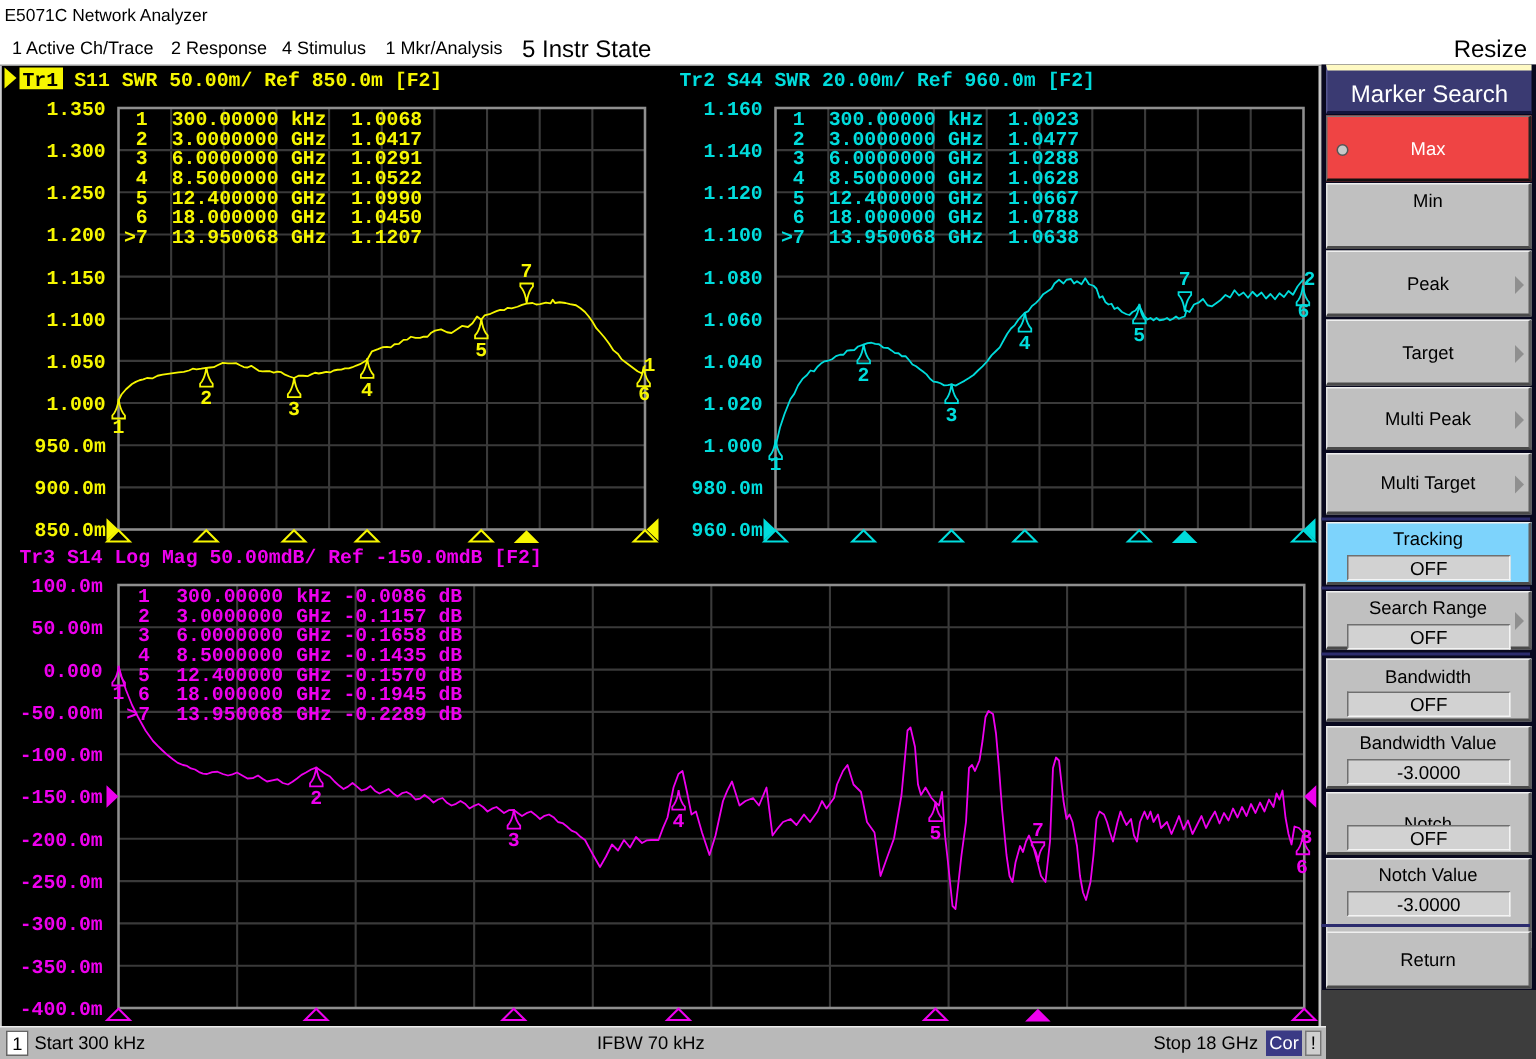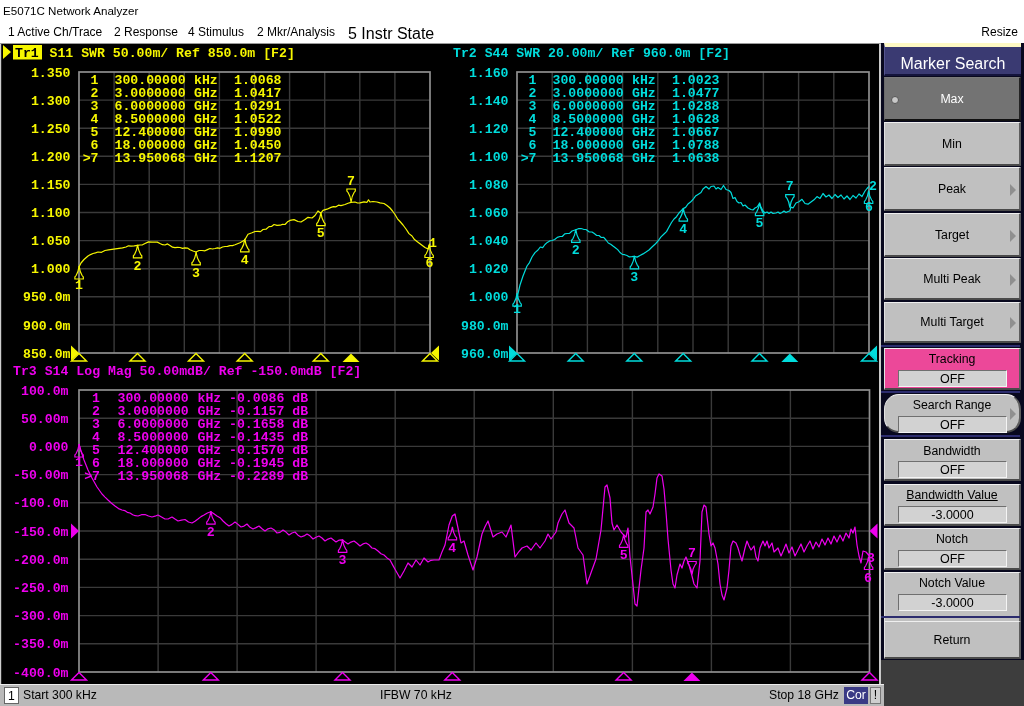--- a/index.html
+++ b/index.html
@@ -3,23 +3,23 @@
 *{margin:0;padding:0;box-sizing:border-box}
 body{width:1024px;height:706px;position:relative;background:#000;font-family:"Liberation Sans",sans-serif;overflow:hidden}
 .sb{position:absolute;left:3px;width:137px;text-align:center;font-size:12.3px}
 </style></head>
 <body>
 <div style="position:absolute;left:0;top:0;width:1024px;height:44px;background:#ffffff;border-bottom:1px solid #9a9a9a">
   <div style="position:absolute;left:3px;top:4px;font-size:11.6px;color:#000">E5071C Network Analyzer</div>
   <div style="position:absolute;left:8px;top:25px;font-size:12px;color:#000">1 Active Ch/Trace</div>
   <div style="position:absolute;left:114px;top:25px;font-size:12px;color:#000">2 Response</div>
   <div style="position:absolute;left:188px;top:25px;font-size:12px;color:#000">4 Stimulus</div>
-  <div style="position:absolute;left:257px;top:25px;font-size:12px;color:#000">2 Mkr/Analysis</div>
+  <div style="position:absolute;left:257px;top:25px;font-size:12px;color:#000">1 Mkr/Analysis</div>
   <div style="position:absolute;left:348px;top:25px;font-size:16px;color:#000">5 Instr State</div>
-  <div style="position:absolute;right:6px;top:25px;font-size:12px;color:#000">Resize</div>
+  <div style="position:absolute;right:6px;top:25px;font-size:16px;color:#000">Resize</div>
 </div>
 <svg width="1024" height="706" viewBox="0 0 1024 706" xmlns="http://www.w3.org/2000/svg" style="position:absolute;left:0;top:0" font-family="Liberation Mono, monospace" font-size="13.2px" font-weight="bold">
 <rect x="0" y="44" width="881" height="640" fill="#000000"></rect>
 <rect x="0" y="44" width="1.2" height="640" fill="#cfcfcf"></rect>
 <rect x="879" y="44" width="2.2" height="640" fill="#c9c9c9"></rect>
 <line x1="114.1" y1="72" x2="114.1" y2="353" stroke="#3a3a3a" stroke-width="1.4"></line>
 <line x1="79" y1="100.1" x2="430" y2="100.1" stroke="#3a3a3a" stroke-width="1.4"></line>
 <line x1="149.2" y1="72" x2="149.2" y2="353" stroke="#3a3a3a" stroke-width="1.4"></line>
 <line x1="79" y1="128.2" x2="430" y2="128.2" stroke="#3a3a3a" stroke-width="1.4"></line>
 <line x1="184.3" y1="72" x2="184.3" y2="353" stroke="#3a3a3a" stroke-width="1.4"></line>
@@ -271,76 +271,76 @@
 <path d="M335.0,680.0 L342.5,672.5 L350.0,680.0 Z" fill="none" stroke="#ee00ee" stroke-width="1.4"></path>
 <path d="M444.8,680.0 L452.3,672.5 L459.8,680.0 Z" fill="none" stroke="#ee00ee" stroke-width="1.4"></path>
 <path d="M616.1,680.0 L623.6,672.5 L631.1,680.0 Z" fill="none" stroke="#ee00ee" stroke-width="1.4"></path>
 <path d="M862.0,680.0 L869.5,672.5 L877.0,680.0 Z" fill="none" stroke="#ee00ee" stroke-width="1.4"></path>
 <path d="M683.4,681.0 L691.9,672.5 L700.4,681.0 Z" fill="#ee00ee"></path>
 <path d="M71.0,523.5 L79.0,531.0 L71.0,538.5 Z" fill="#ee00ee"></path>
 <path d="M877.5,523.5 L869.5,531.0 L877.5,538.5 Z" fill="#ee00ee"></path>
 </svg>
 <div style="position:absolute;left:881px;top:43px;width:143px;height:663px;background:#08081e">
 <div style="position:absolute;left:3px;top:0px;width:137px;height:33px;background:#3a3a72;color:#fff;text-align:center;line-height:33px;border-top:4px solid #fef9c3;border-left:1px solid #55558f;border-bottom:2px solid #14143c">Marker Search</div>
-<div class="sb" style="top:34px;height:44px;background:#737373;color:#fff;border-top:1px solid #7a7a7a;border-left:1px solid #6a6a6a;border-bottom:2px solid #101010;border-right:2px solid #222;">
+<div class="sb" style="top:34px;height:44px;background:#ef4444;color:#fff;border-top:1px solid #7a7a7a;border-left:1px solid #6a6a6a;border-bottom:2px solid #101010;border-right:2px solid #222;">
       <span style="position:absolute;left:6px;top:18px;width:8px;height:8px;border-radius:50%;background:#c8c8c8;border:1px solid #555"></span>
       <div style="padding-top:14px">Max</div>
     </div>
 <div class="sb" style="top:79px;height:44px;background:#c0c0c0;color:#000;border-top:1px solid #efefef;border-left:1px solid #e2e2e2;border-bottom:2px solid #4a4a4a;border-right:2px solid #5d5d5d;">
-      <div style="padding-top:14px">Min</div>
+      <div style="padding-top:4px">Min</div>
     </div>
 <div class="sb" style="top:124px;height:44px;background:#c0c0c0;color:#000;border-top:1px solid #efefef;border-left:1px solid #e2e2e2;border-bottom:2px solid #4a4a4a;border-right:2px solid #5d5d5d;">
       <div style="padding-top:14px">Peak</div>
       <span style="position:absolute;right:3px;top:16px;width:0;height:0;border-left:6px solid #8f8f8f;border-top:6px solid transparent;border-bottom:6px solid transparent"></span>
     </div>
 <div class="sb" style="top:215px;height:42px;background:#c0c0c0;color:#000;border-top:1px solid #efefef;border-left:1px solid #e2e2e2;border-bottom:2px solid #4a4a4a;border-right:2px solid #5d5d5d;">
       <div style="padding-top:13px">Multi Peak</div>
       <span style="position:absolute;right:3px;top:15px;width:0;height:0;border-left:6px solid #8f8f8f;border-top:6px solid transparent;border-bottom:6px solid transparent"></span>
     </div>
 <div class="sb" style="top:170px;height:44px;background:#c0c0c0;color:#000;border-top:1px solid #efefef;border-left:1px solid #e2e2e2;border-bottom:2px solid #4a4a4a;border-right:2px solid #5d5d5d;">
       <div style="padding-top:14px">Target</div>
       <span style="position:absolute;right:3px;top:16px;width:0;height:0;border-left:6px solid #8f8f8f;border-top:6px solid transparent;border-bottom:6px solid transparent"></span>
     </div>
 <div class="sb" style="top:259px;height:41px;background:#c0c0c0;color:#000;border-top:1px solid #efefef;border-left:1px solid #e2e2e2;border-bottom:2px solid #4a4a4a;border-right:2px solid #5d5d5d;">
       <div style="padding-top:12px">Multi Target</div>
       <span style="position:absolute;right:3px;top:14px;width:0;height:0;border-left:6px solid #8f8f8f;border-top:6px solid transparent;border-bottom:6px solid transparent"></span>
     </div>
 <div style="position:absolute;left:0;top:302px;width:139px;height:2px;background:#2c2c6e"></div>
-<div class="sb" style="top:305px;height:42px;background:#ec4899;color:#000;border-top:1px solid #efefef;border-left:1px solid #e2e2e2;border-bottom:2px solid #4a4a4a;border-right:2px solid #5d5d5d;">
+<div class="sb" style="top:305px;height:42px;background:#7dd3fc;color:#000;border-top:1px solid #efefef;border-left:1px solid #e2e2e2;border-bottom:2px solid #4a4a4a;border-right:2px solid #5d5d5d;">
       <div style="padding-top:3px">Tracking</div>
       <div style="position:absolute;left:13px;top:21px;width:109px;height:17px;background:#d2d2d2;border-top:1px solid #6f6f6f;border-left:1px solid #6f6f6f;border-bottom:1px solid #f4f4f4;border-right:1px solid #f4f4f4;font-size:12.5px;line-height:17px">OFF</div>
     </div>
 <div style="position:absolute;left:0;top:348px;width:139px;height:2px;background:#2c2c6e"></div>
-<div class="sb" style="top:351px;height:39px;background:#c0c0c0;color:#000;border-top:1px solid #efefef;border-left:1px solid #e2e2e2;border-bottom:2px solid #4a4a4a;border-right:2px solid #5d5d5d;border-radius:15px;">
+<div class="sb" style="top:351px;height:39px;background:#c0c0c0;color:#000;border-top:1px solid #efefef;border-left:1px solid #e2e2e2;border-bottom:2px solid #4a4a4a;border-right:2px solid #5d5d5d;">
       <div style="padding-top:3px">Search Range</div>
       <div style="position:absolute;left:13px;top:21px;width:109px;height:17px;background:#d2d2d2;border-top:1px solid #6f6f6f;border-left:1px solid #6f6f6f;border-bottom:1px solid #f4f4f4;border-right:1px solid #f4f4f4;font-size:12.5px;line-height:17px">OFF</div>
       <span style="position:absolute;right:3px;top:13px;width:0;height:0;border-left:6px solid #8f8f8f;border-top:6px solid transparent;border-bottom:6px solid transparent"></span>
     </div>
 <div style="position:absolute;left:0;top:392px;width:139px;height:2px;background:#2c2c6e"></div>
 <div class="sb" style="top:396px;height:42px;background:#c0c0c0;color:#000;border-top:1px solid #efefef;border-left:1px solid #e2e2e2;border-bottom:2px solid #4a4a4a;border-right:2px solid #5d5d5d;">
       <div style="padding-top:4px">Bandwidth</div>
       <div style="position:absolute;left:13px;top:21px;width:109px;height:17px;background:#d2d2d2;border-top:1px solid #6f6f6f;border-left:1px solid #6f6f6f;border-bottom:1px solid #f4f4f4;border-right:1px solid #f4f4f4;font-size:12.5px;line-height:17px">OFF</div>
     </div>
-<div class="sb" style="top:441px;height:42px;background:#c0c0c0;color:#000;border-top:1px solid #efefef;border-left:1px solid #e2e2e2;border-bottom:2px solid #4a4a4a;border-right:2px solid #5d5d5d;text-decoration:underline;">
+<div class="sb" style="top:441px;height:42px;background:#c0c0c0;color:#000;border-top:1px solid #efefef;border-left:1px solid #e2e2e2;border-bottom:2px solid #4a4a4a;border-right:2px solid #5d5d5d;">
       <div style="padding-top:3px">Bandwidth Value</div>
       <div style="position:absolute;left:13px;top:21px;width:109px;height:17px;background:#d2d2d2;border-top:1px solid #6f6f6f;border-left:1px solid #6f6f6f;border-bottom:1px solid #f4f4f4;border-right:1px solid #f4f4f4;font-size:12.5px;line-height:17px">-3.0000</div>
     </div>
 <div class="sb" style="top:485px;height:42px;background:#c0c0c0;color:#000;border-top:1px solid #efefef;border-left:1px solid #e2e2e2;border-bottom:2px solid #4a4a4a;border-right:2px solid #5d5d5d;">
-      <div style="padding-top:3px">Notch</div>
+      <div style="padding-top:13px">Notch</div>
       <div style="position:absolute;left:13px;top:21px;width:109px;height:17px;background:#d2d2d2;border-top:1px solid #6f6f6f;border-left:1px solid #6f6f6f;border-bottom:1px solid #f4f4f4;border-right:1px solid #f4f4f4;font-size:12.5px;line-height:17px">OFF</div>
     </div>
 <div class="sb" style="top:529px;height:60px;background:#c0c0c0;color:#000;border-top:1px solid #efefef;border-left:1px solid #e2e2e2;border-bottom:2px solid #4a4a4a;border-right:2px solid #5d5d5d;">
       <div style="padding-top:3px">Notch Value</div>
       <div style="position:absolute;left:13px;top:21px;width:109px;height:17px;background:#d2d2d2;border-top:1px solid #6f6f6f;border-left:1px solid #6f6f6f;border-bottom:1px solid #f4f4f4;border-right:1px solid #f4f4f4;font-size:12.5px;line-height:17px">-3.0000</div>
     </div>
 <div style="position:absolute;left:0;top:573px;width:139px;height:2px;background:#2c2c6e"></div>
 <div class="sb" style="top:578px;height:38px;background:#c0c0c0;color:#000;border-top:1px solid #efefef;border-left:1px solid #e2e2e2;border-bottom:2px solid #4a4a4a;border-right:2px solid #5d5d5d;">
       <div style="padding-top:11px">Return</div>
     </div>
 <div style="position:absolute;left:0;top:617px;width:143px;height:46px;background:#3d3d3d"></div>
 </div>
 <div style="position:absolute;left:0;top:684px;width:884px;height:22px;background:#b9b9b9;border-top:1px solid #ececec;font-size:12.2px;color:#000">
   <div style="position:absolute;left:4px;top:2px;width:15px;height:17px;background:#fff;border:1px solid #666;text-align:center;line-height:16px">1</div>
   <div style="position:absolute;left:23px;top:3px">Start 300 kHz</div>
-  <div style="position:absolute;left:380px;top:3px">IFBW 70 kHz</div>
+  <div style="position:absolute;left:398px;top:3px">IFBW 70 kHz</div>
   <div style="position:absolute;left:769px;top:3px">Stop 18 GHz</div>
   <div style="position:absolute;left:844px;top:2px;width:24px;height:17px;background:#3a3a85;color:#fff;text-align:center;line-height:17px">Cor</div>
   <div style="position:absolute;left:870px;top:2px;width:11px;height:17px;background:#cfcfcf;border:1px solid #777;text-align:center;line-height:15px">!</div>
 </div>
 </body></html>

